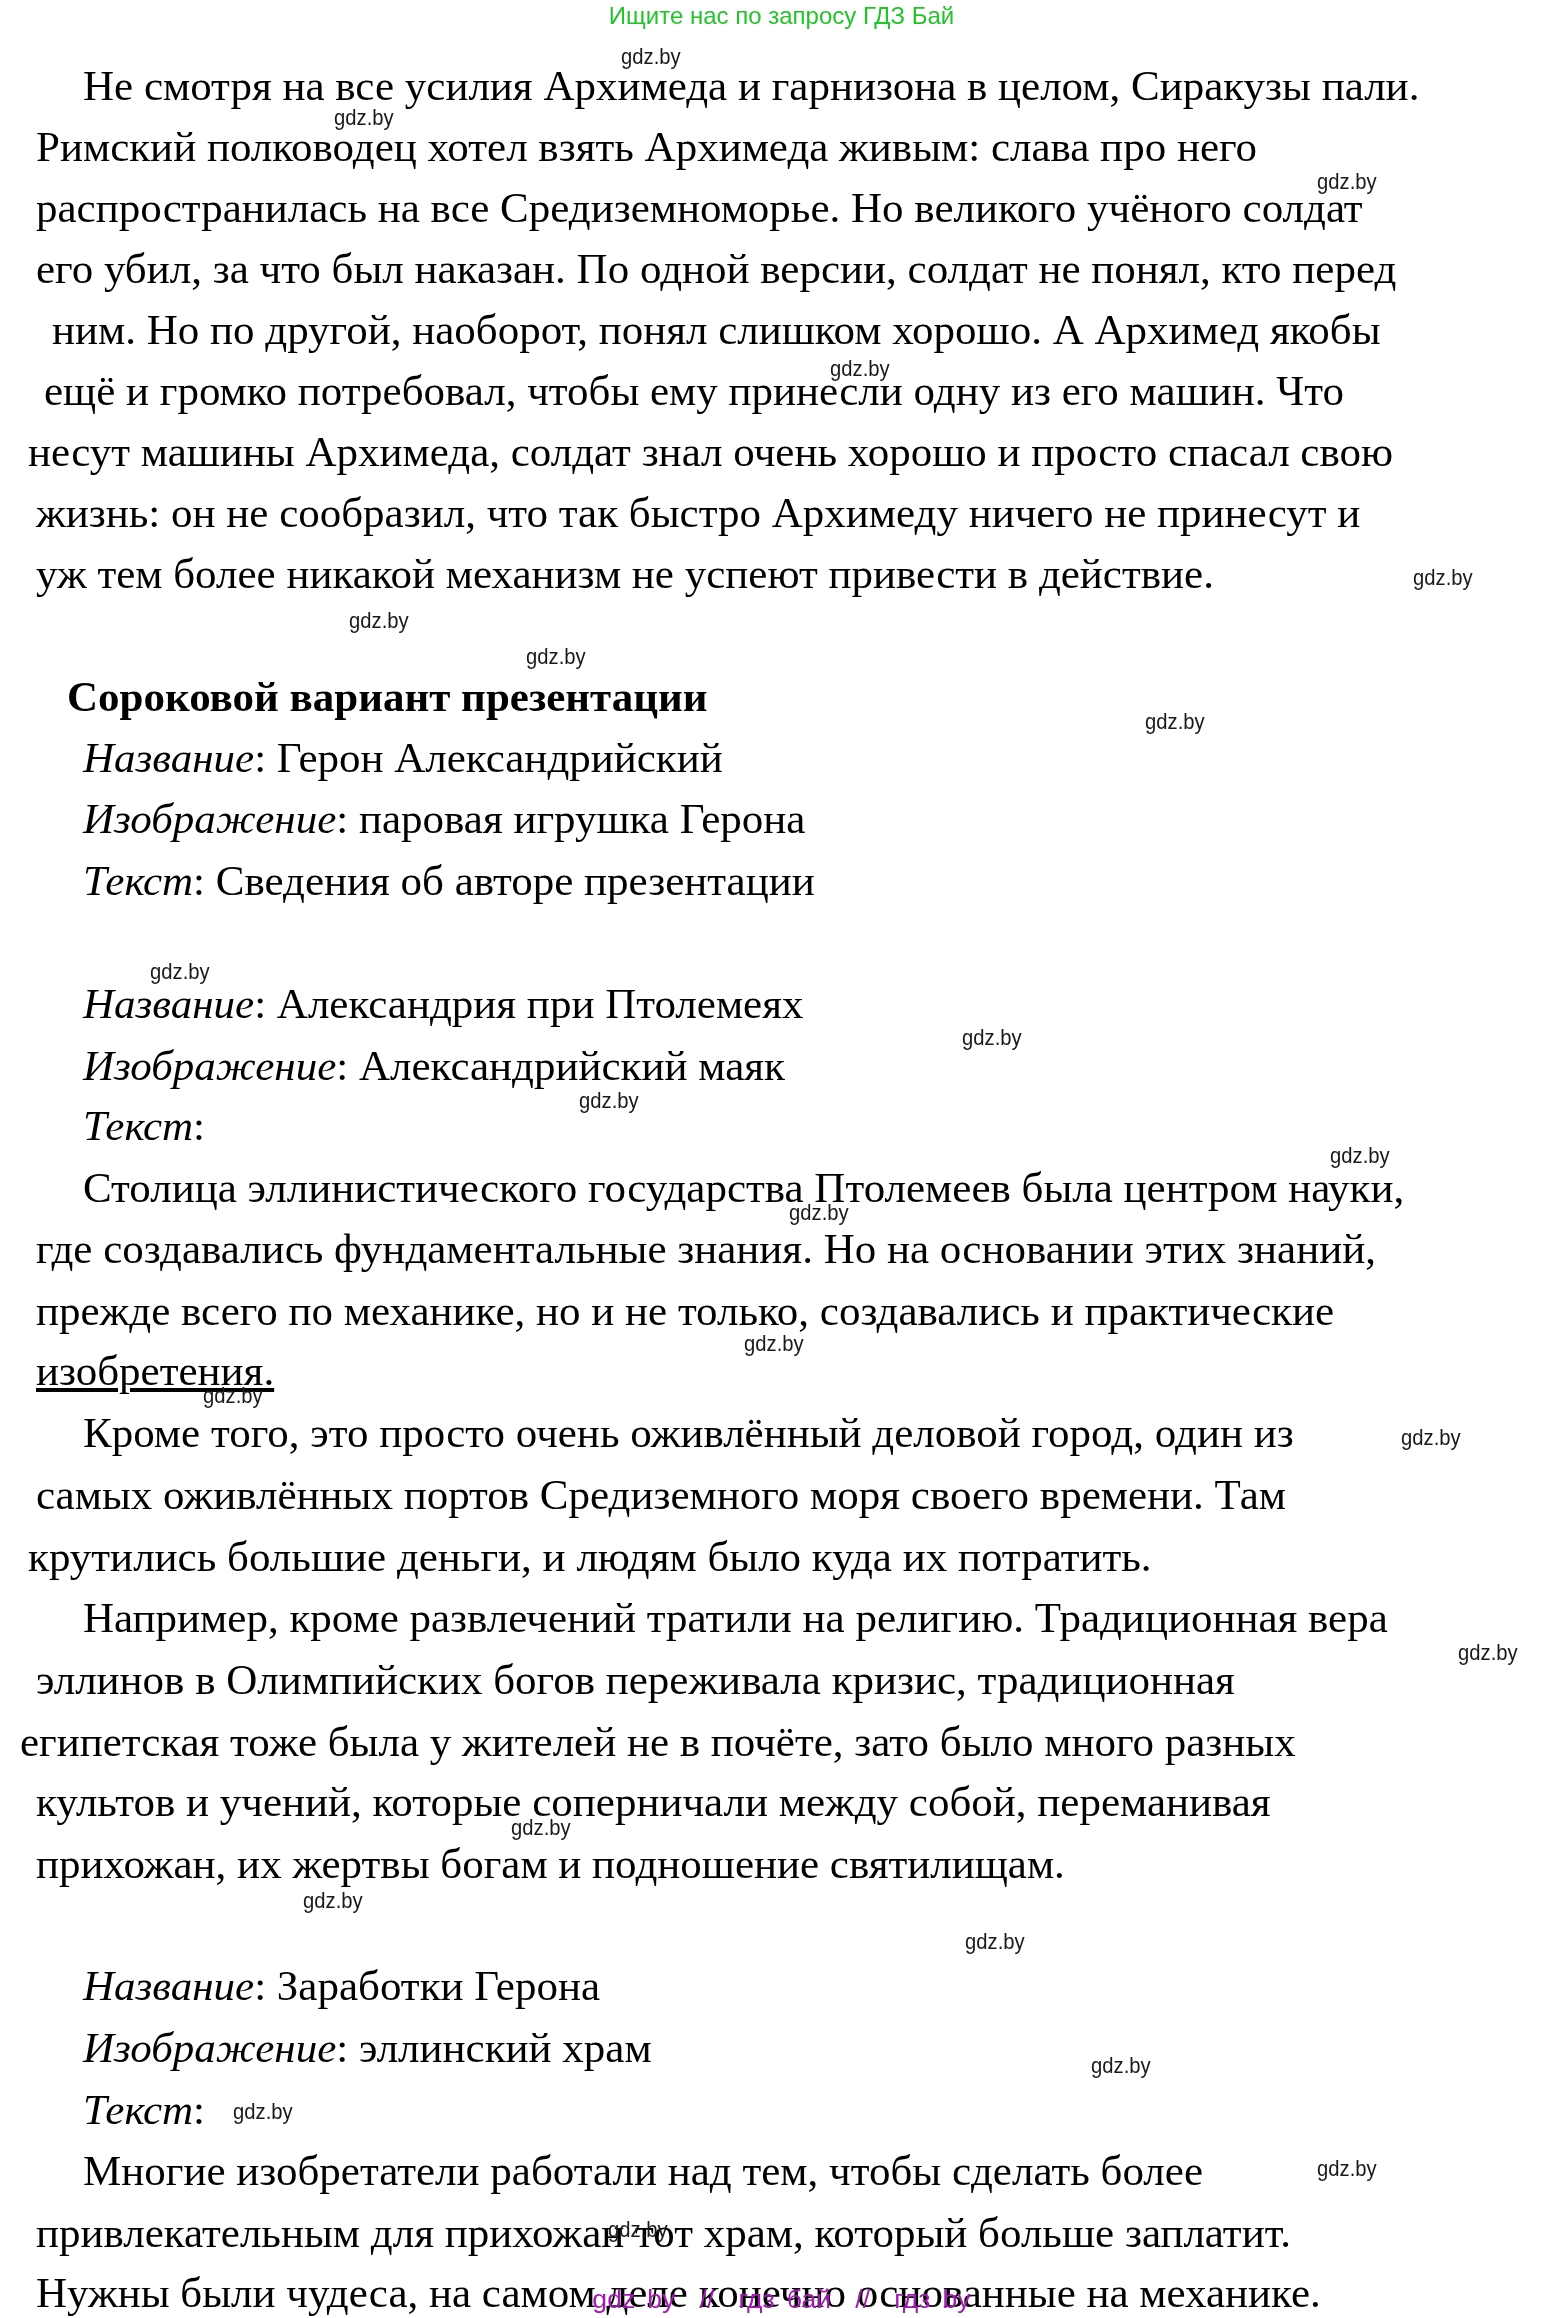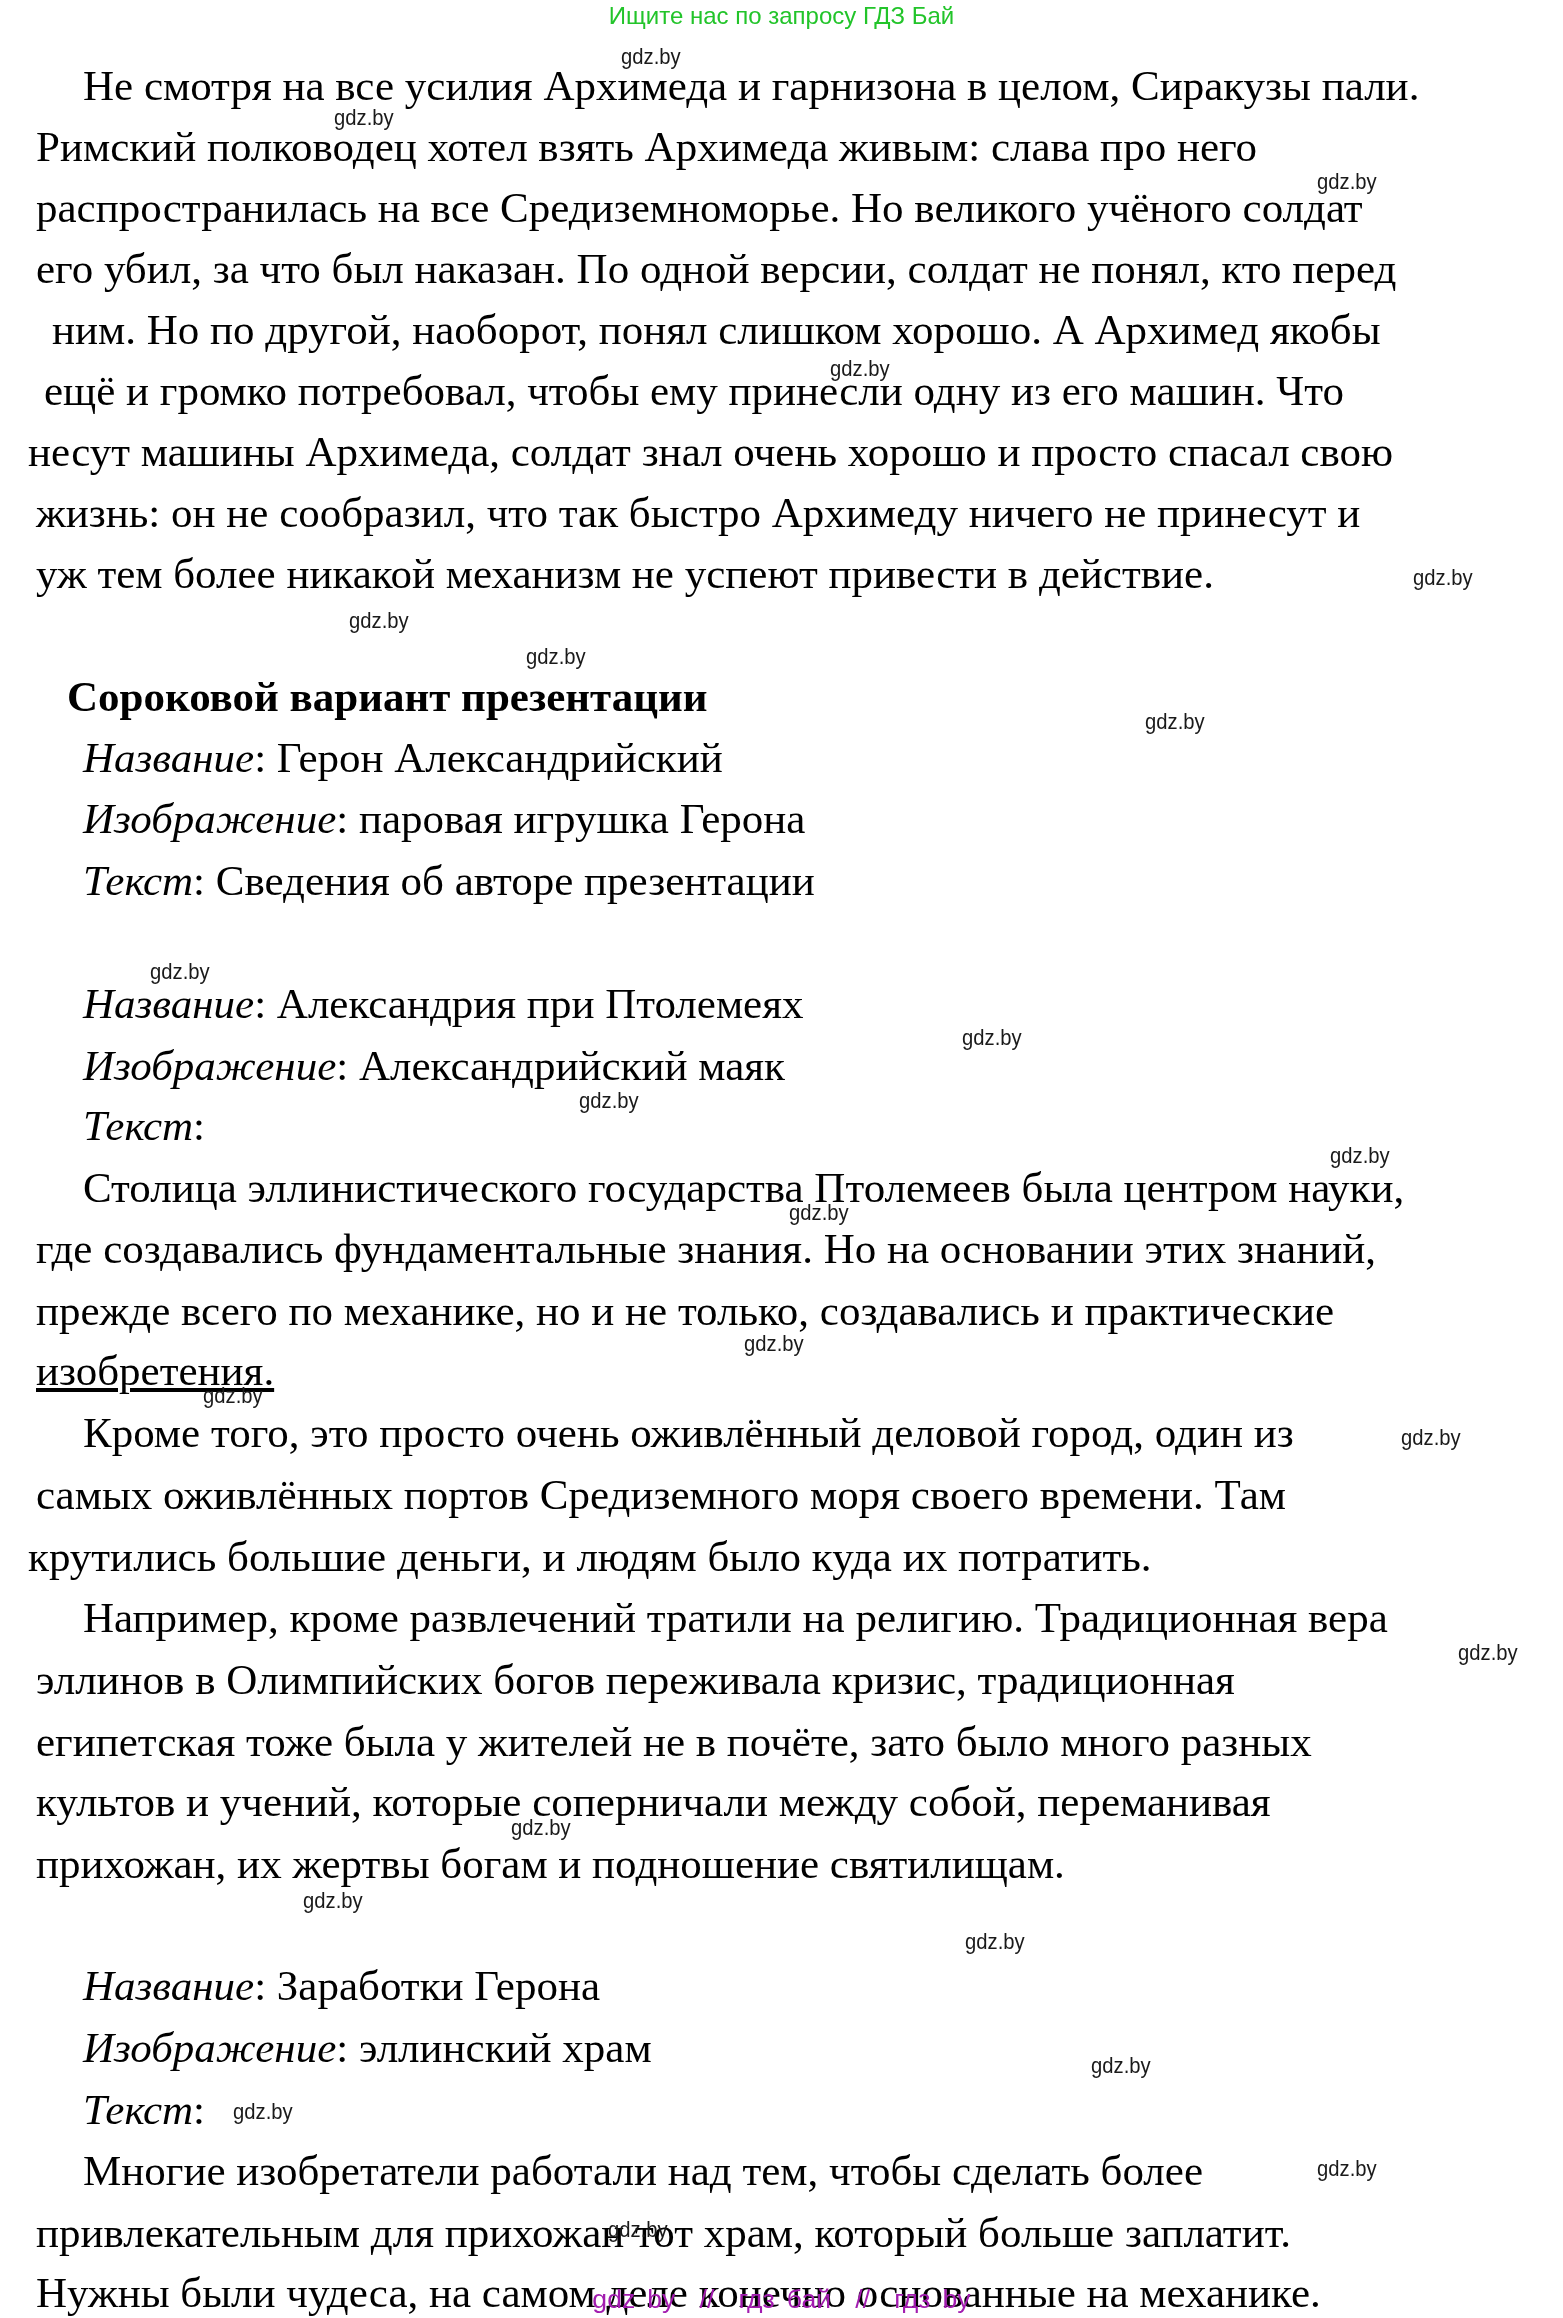--- a/index.html
+++ b/index.html
@@ -39,21 +39,21 @@
 <div class="ln" style="left:83px; top:1102px;"><i>Текст</i><span>:</span></div>
 <div class="ln" style="left:83px; top:1164px;">Столица эллинистического государства Птолемеев была центром науки,</div>
 <div class="ln" style="left:36px; top:1225px;">где создавались фундаментальные знания. Но на основании этих знаний,</div>
 <div class="ln" style="left:36px; top:1287px;">прежде всего по механике, но и не только, создавались и практические</div>
 <div class="ln" style="left:36px; top:1347px;text-decoration:underline;">изобретения.</div>
 <div class="ln" style="left:83px; top:1409px;">Кроме того, это просто очень оживлённый деловой город, один из</div>
 <div class="ln" style="left:36px; top:1471px;">самых оживлённых портов Средиземного моря своего времени. Там</div>
 <div class="ln" style="left:28px; top:1533px;">крутились большие деньги, и людям было куда их потратить.</div>
 <div class="ln" style="left:83px; top:1594px;">Например, кроме развлечений тратили на религию. Традиционная вера</div>
 <div class="ln" style="left:36px; top:1656px;">эллинов в Олимпийских богов переживала кризис, традиционная</div>
-<div class="ln" style="left:36px; top:1718px;text-align:right;">египетская тоже была у жителей не в почёте, зато было много разных</div>
+<div class="ln" style="left:20px; top:1718px;text-align:right;">египетская тоже была у жителей не в почёте, зато было много разных</div>
 <div class="ln" style="left:36px; top:1778px;">культов и учений, которые соперничали между собой, переманивая</div>
 <div class="ln" style="left:36px; top:1840px;">прихожан, их жертвы богам и подношение святилищам.</div>
 
 <div class="ln" style="left:83px; top:1962px;"><i>Название</i><span>: Заработки Герона</span></div>
 <div class="ln" style="left:83px; top:2024px;"><i>Изображение</i><span>: эллинский храм</span></div>
 <div class="ln" style="left:83px; top:2086px;"><i>Текст</i><span>:</span></div>
 <div class="ln" style="left:83px; top:2147px;">Многие изобретатели работали над тем, чтобы сделать более</div>
 <div class="ln" style="left:36px; top:2209px;">привлекательным для прихожан тот храм, который больше заплатит.</div>
 <div class="ln" style="left:36px; top:2271px; top:2269px;">Нужны были чудеса, на самом деле конечно основанные на механике.</div>
 

